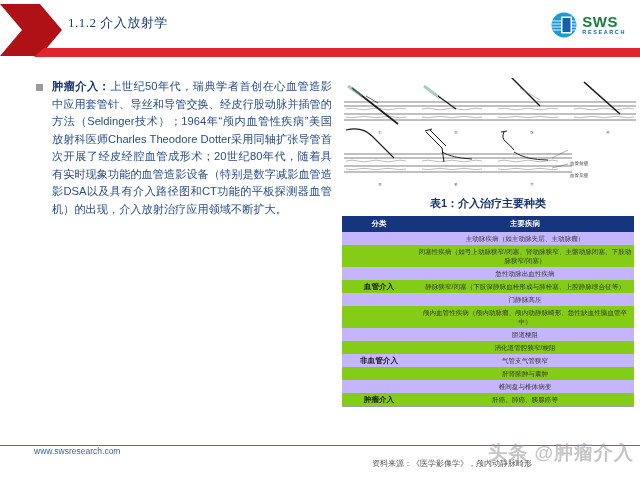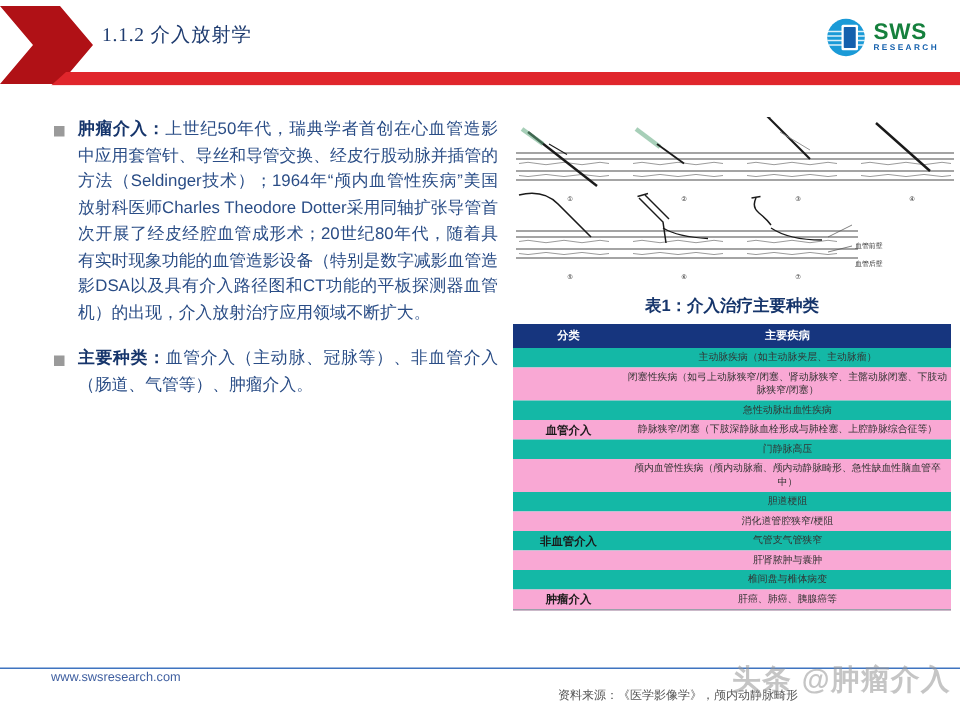--- a/index.html
+++ b/index.html
@@ -64,22 +64,22 @@
   table.classtbl th {
     background:#16357e; color:#ffffff; font-size:7.5px; font-weight:bold;
     padding:3px 6px; text-align:center;
   }
   table.classtbl th.c1 { width:74px; }
   table.classtbl td {
     font-size:6.6px; color:#333333; text-align:center;
     padding:2px 2px; line-height:9px;
   }
   table.classtbl td.cat { font-size:7.6px; font-weight:bold; color:#1a1a1a; }
-  tr.alt td { background:#f9a8d4; }
-  tr.plain td { background:#14b8a6; }
+  tr.alt td { background:#84cc16; }
+  tr.plain td { background:#c4b5fd; }
   tr.lastrow td { border-bottom:1.2px solid #9aa0aa; }
 
   
   .foot-line {
     position:absolute; left:0; top:445px; width:640px; height:1.4px; background:#3f74c0;
   }
   .foot-url {
     position:absolute; left:34px; top:446px; font-size:8.5px; color:#3f5fa0;
   }
   .foot-src {
@@ -118,26 +118,20 @@
 <div class="left-col">
 
 
   <div class="bullet-row">
     <div class="bullet-sq"></div>
     <div class="bullet-text">
       <b>肿瘤介入：</b><span>上世纪50年代，瑞典学者首创在心血管造影中应用套管针、导丝和导管交换、经皮行股动脉并插管的方法（Seldinger技术）；1964年“颅内血管性疾病”美国放射科医师Charles Theodore Dotter采用同轴扩张导管首次开展了经皮经腔血管成形术；20世纪80年代，随着具有实时现象功能的血管造影设备（特别是数字减影血管造影DSA以及具有介入路径图和CT功能的平板探测器血管机）的出现，介入放射治疗应用领域不断扩大。</span>
     </div>
   </div>
 
-  <div class="bullet-row">
-    <div class="bullet-sq"></div>
-    <div class="bullet-text">
-      <b>主要种类：</b><span>血管介入（主动脉、冠脉等）、非血管介入（肠道、气管等）、肿瘤介入。</span>
-    </div>
-  </div>
 
 </div>
 
 <div class="right-col">
 
 
   <div class="fig-box">
     <svg width="296" height="110" viewBox="0 0 296 110">
       <defs>
         <g id="tissue">

